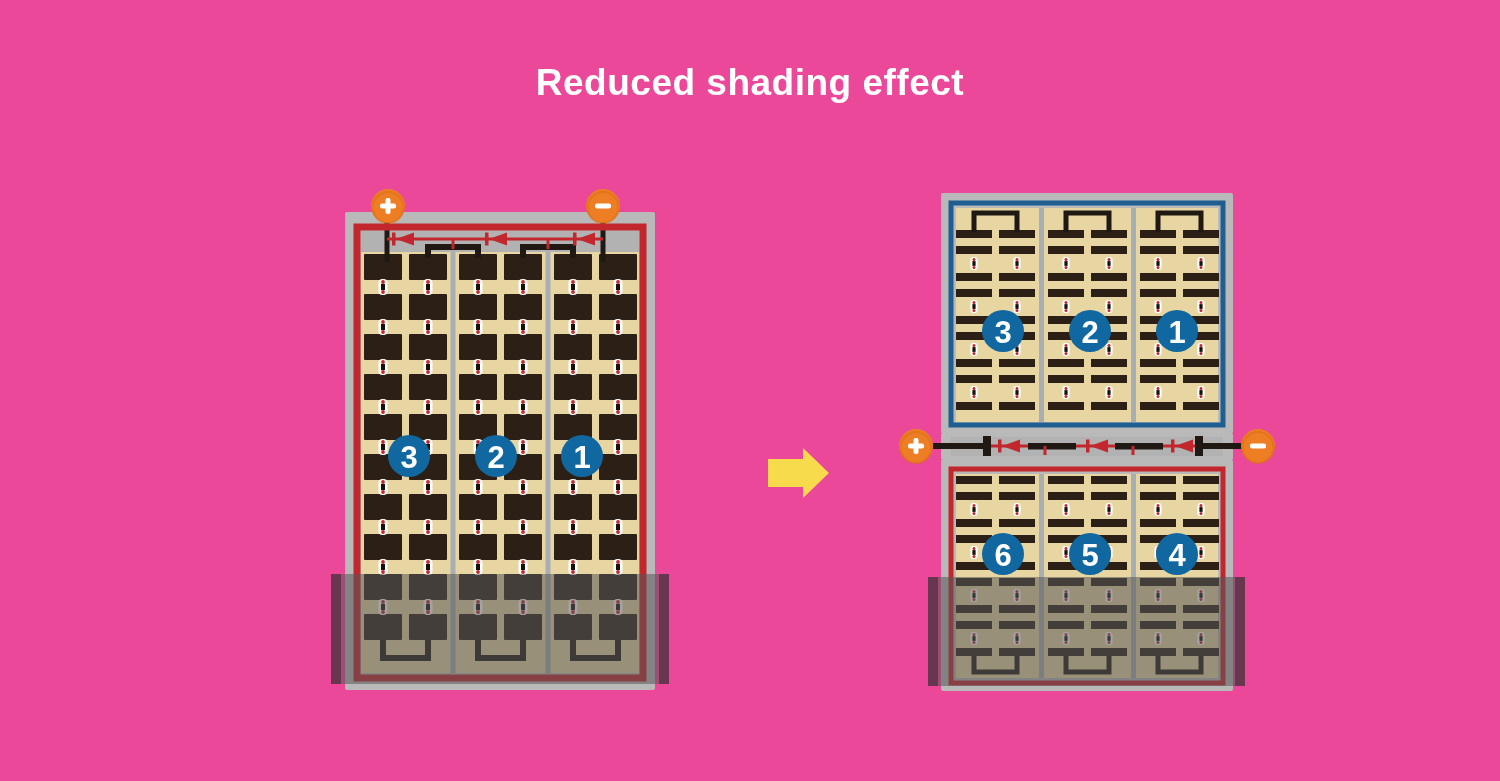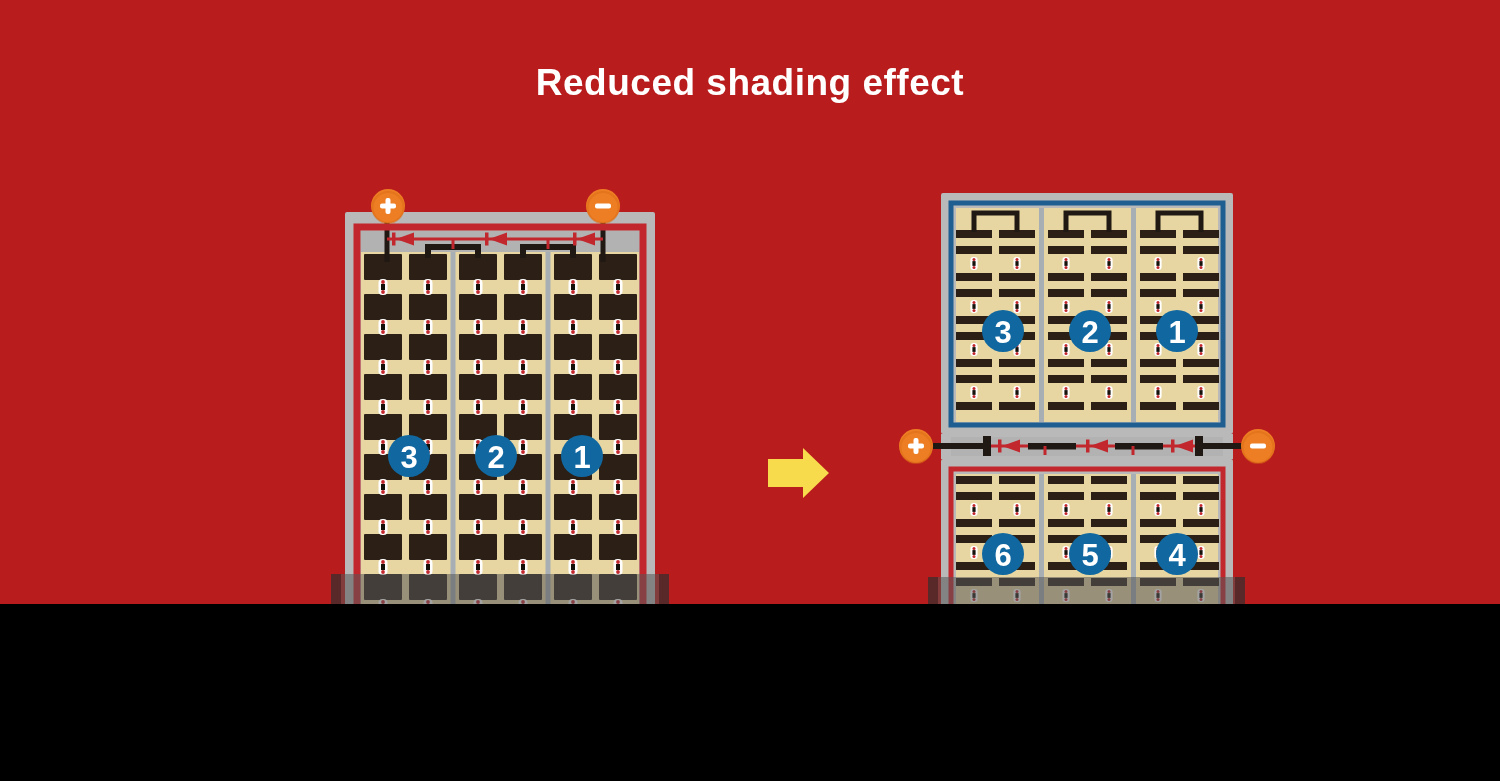--- a/index.html
+++ b/index.html
@@ -1,17 +1,17 @@
 <!DOCTYPE html>
 <html><head>
 <meta charset="utf-8">
 <style>
   html,body{margin:0;padding:0;background:#000;}
   .stage{
-    position:relative;width:1500px;height:604px;background:#b91c1c;overflow:hidden;
+    position:relative;width:1500px;height:781px;background:#ec4899;overflow:hidden;
     font-family:"Liberation Sans",sans-serif;
   }
   .title{
     position:absolute;top:62px;left:0;width:100%;text-align:center;
     color:#fff;font-size:37px;font-weight:700;letter-spacing:.5px;margin:0;
   }
   svg{position:absolute;left:0;top:0;}
   text{font-family:"Liberation Sans",sans-serif;}
 </style>
 </head>

